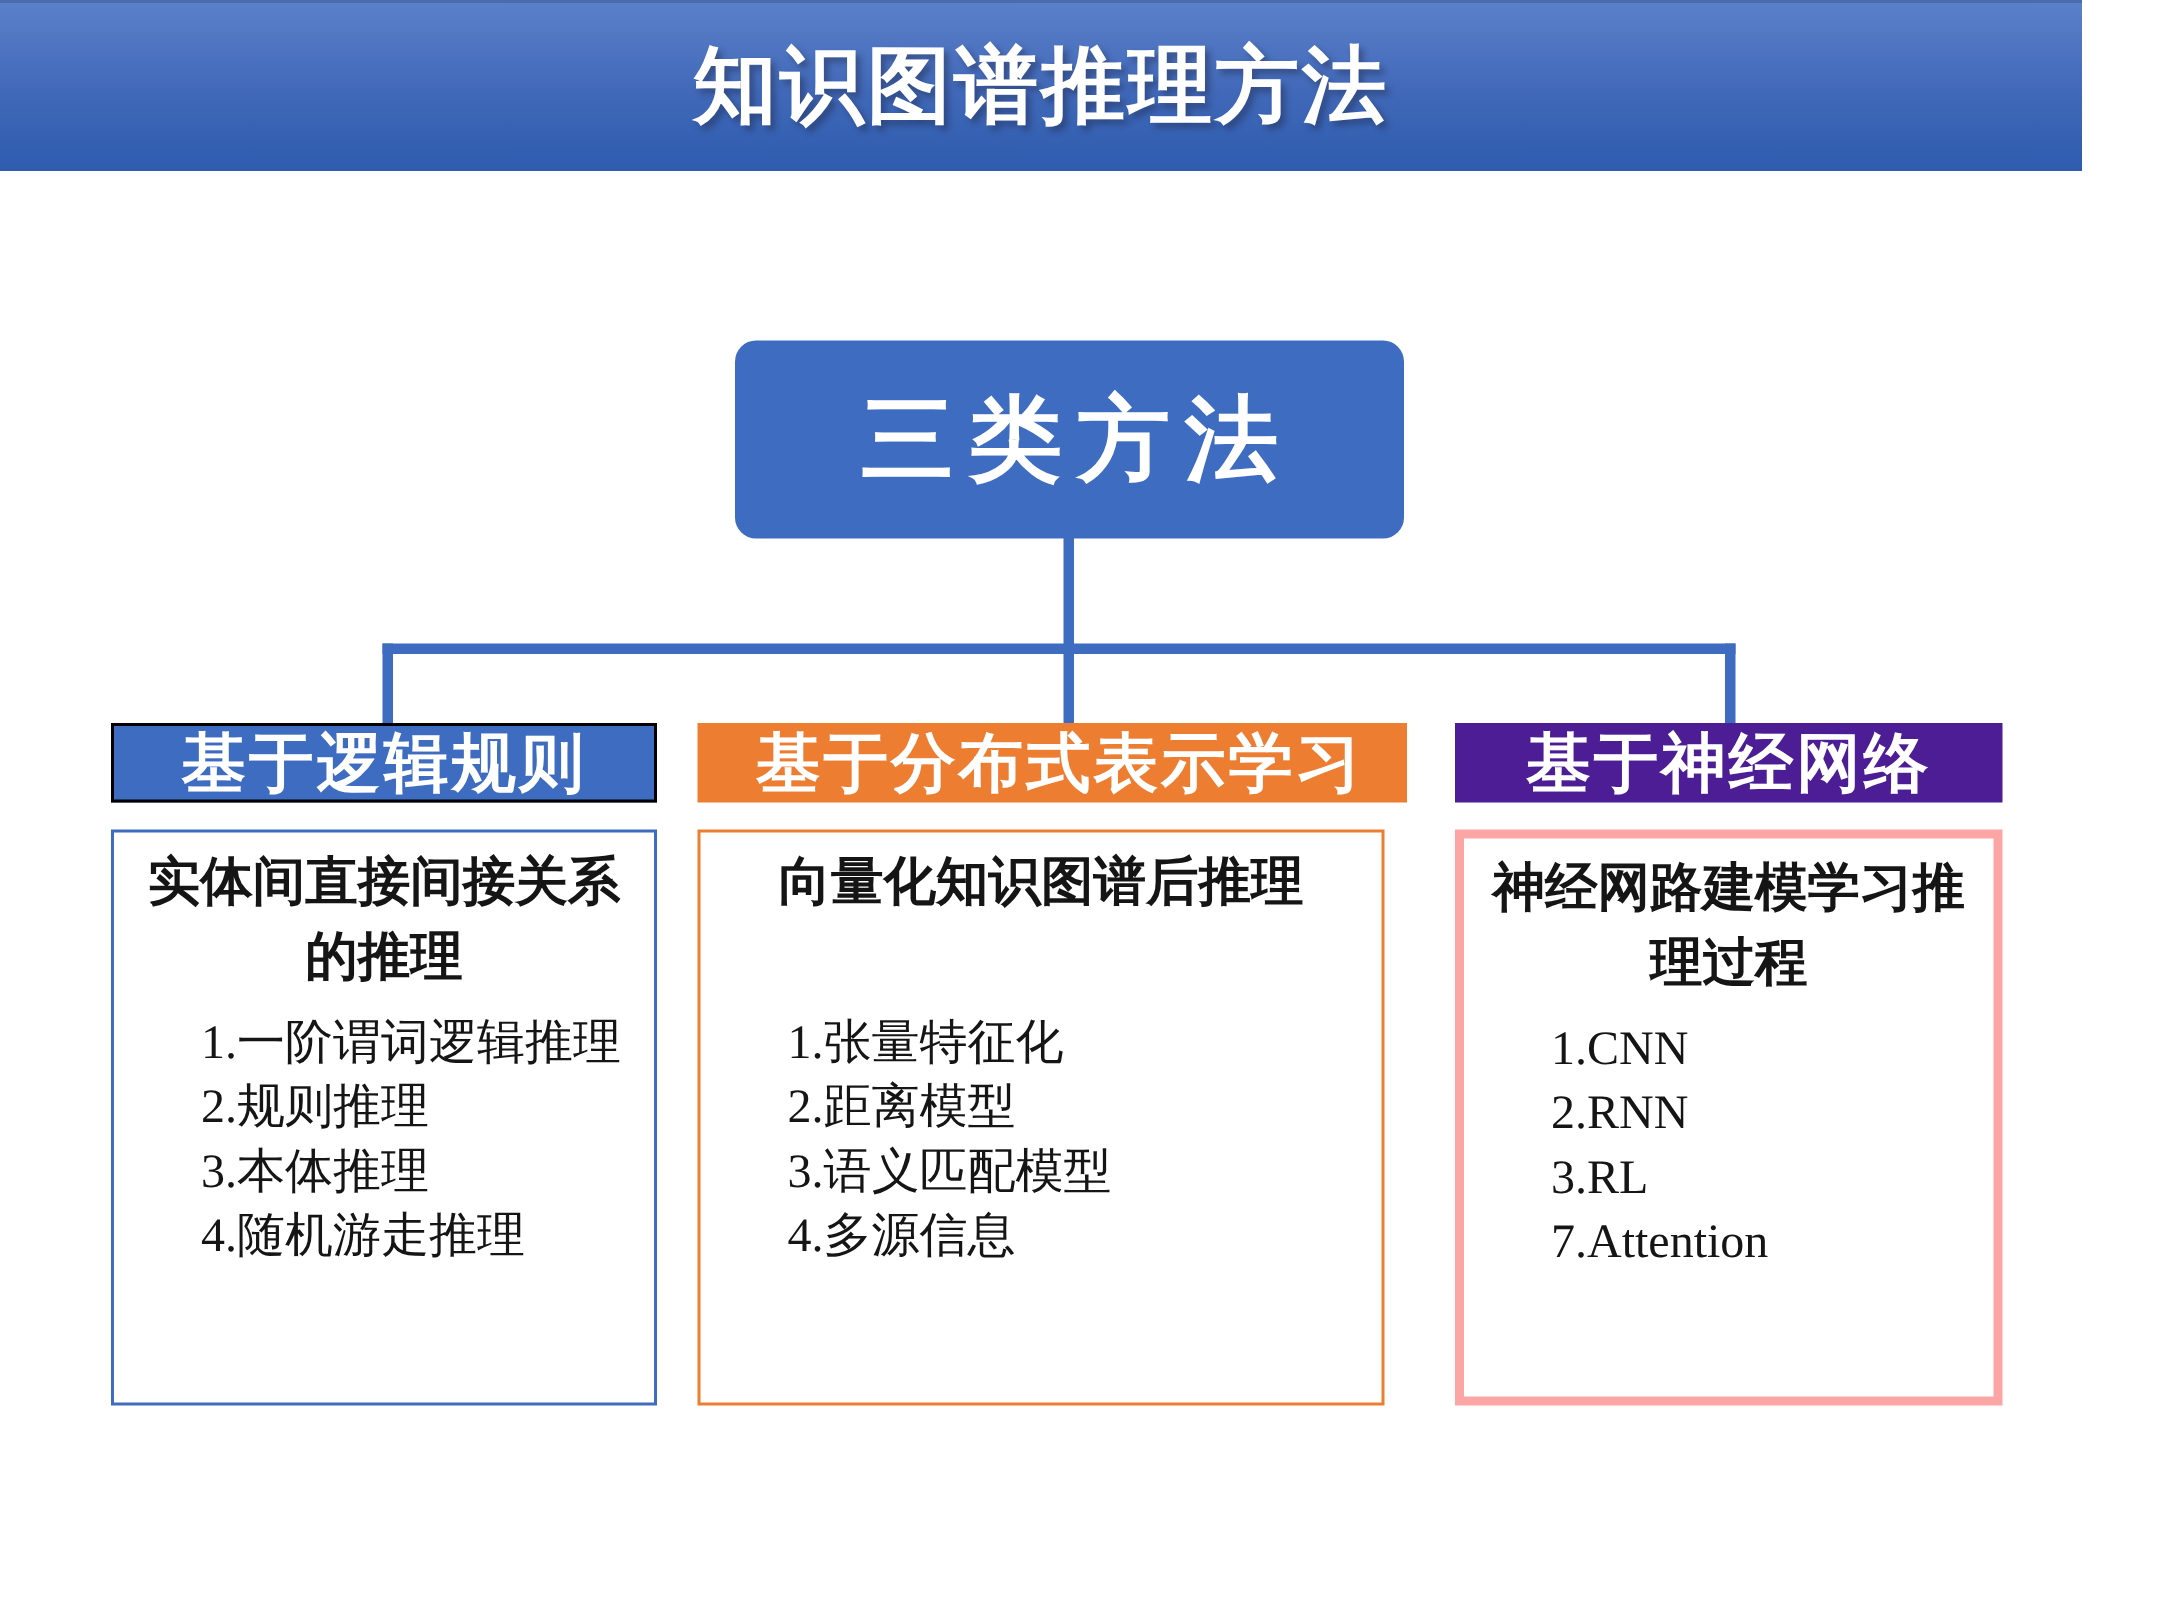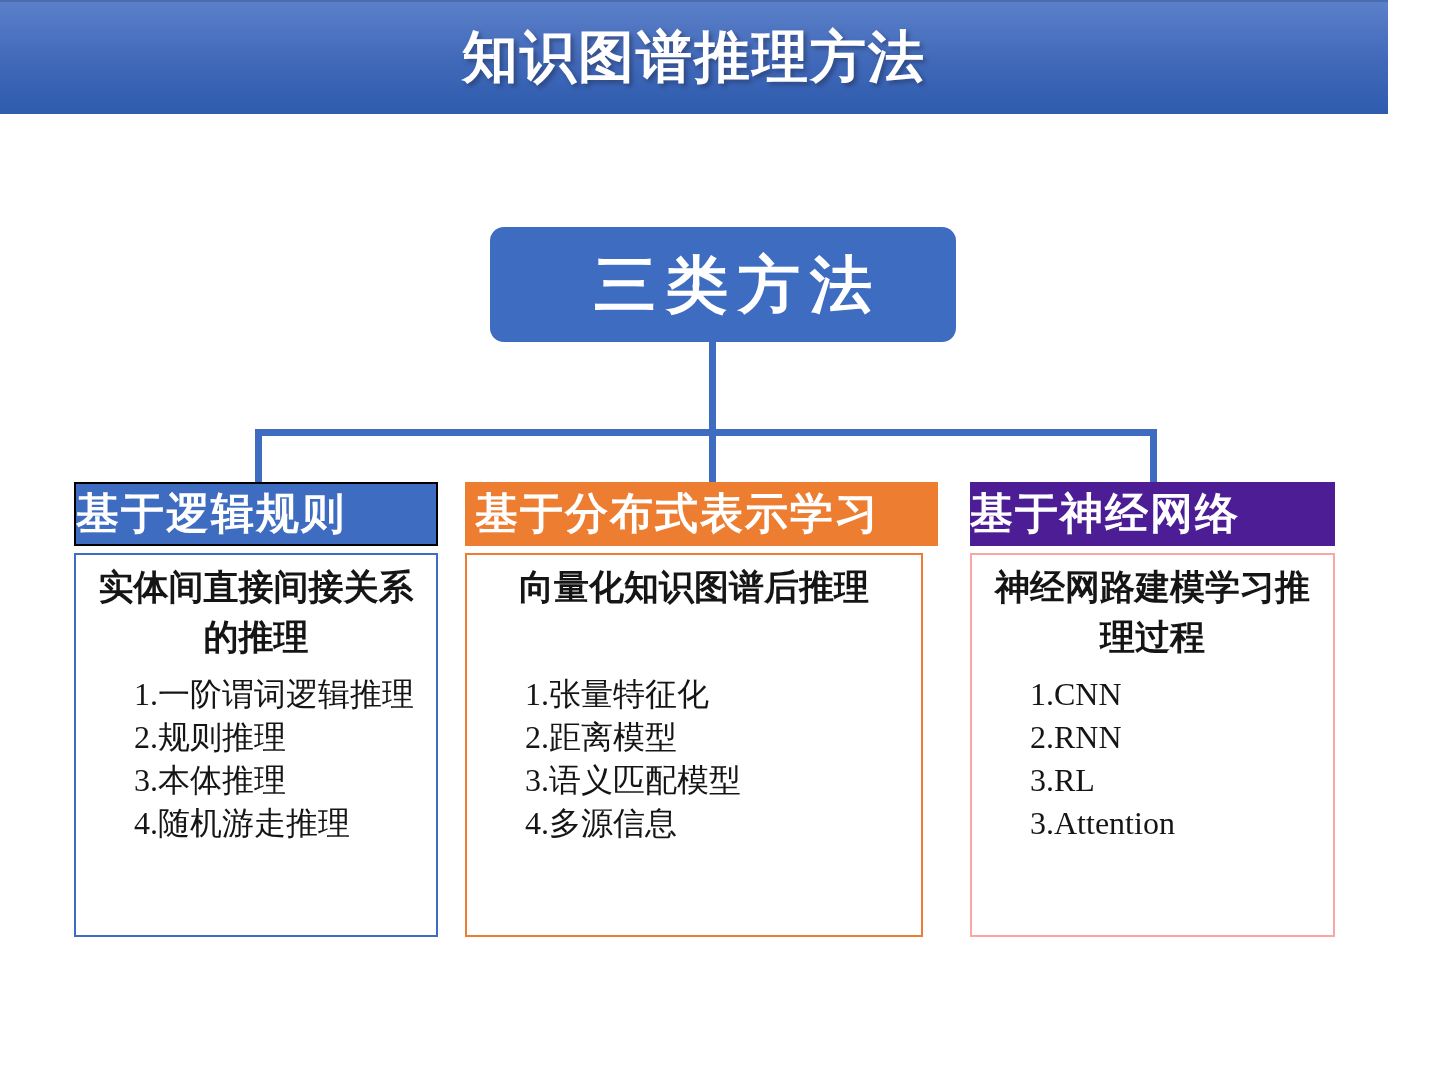--- a/index.html
+++ b/index.html
@@ -34,27 +34,26 @@
     font-weight: bold;
     font-size: 56px;
     letter-spacing: 2px;
     text-shadow: 3px 3px 4px rgba(30,40,70,0.45);
   }
 
   
   .root-node {
     position: absolute;
     left: 490px; top: 227px;
-    width: 446px; height: 115px;
+    width: 446px; height: 132px;
     background: #3e6cc0;
     border-radius: 14px;
     display: flex;
     align-items: center;
     justify-content: center;
-    padding-left: 20px;
   }
   .root-node-label {
     color: #ffffff;
     font-size: 62px;
     font-weight: bold;
     letter-spacing: 10px;
     text-indent: 10px;
   }
 
   
@@ -64,45 +63,46 @@
   }
   .line-v-center { left: 709px; top: 342px; width: 7px; height: 140px; }
   .line-h        { left: 255px; top: 429px; width: 902px; height: 7px; }
   .line-v-left   { left: 255px; top: 429px; width: 7px; height: 54px; }
   .line-v-right  { left: 1150px; top: 429px; width: 7px; height: 54px; }
 
   
   .branch-header {
     position: absolute;
     top: 482px;
-    height: 64px;
+    height: 53px;
     box-sizing: border-box;
     display: flex;
     align-items: center;
+    justify-content: center;
     color: #ffffff;
     font-size: 43px;
     font-weight: 600;
     letter-spacing: 2px;
   }
   .branch-body {
     position: absolute;
     top: 553px;
     height: 384px;
     box-sizing: border-box;
     background: #ffffff;
     padding-top: 8px;
   }
 
   .hdr-left  { left: 74px;  width: 364px; background: #3e6cc0; border: 2px solid #000000; }
   .hdr-mid   { left: 465px; width: 473px; background: #ed7d31; padding-left: 10px; }
   .hdr-right { left: 970px; width: 365px; background: #4c1d95; }
 
   .body-left  { left: 74px;  width: 364px; border: 2px solid #3e6cc0; }
   .body-mid   { left: 465px; width: 458px; border: 2px solid #ed7d31; }
-  .body-right { left: 970px; width: 365px; border: 2px solid #fca5a5; }
+  .body-right { left: 970px; width: 365px; border: 6px solid #fca5a5; }
 
   .body-title {
     color: #151515;
     font-size: 35px;
     font-weight: bold;
     line-height: 50px;
     text-align: center;
     padding: 0 10px;
     min-height: 104px;
   }
@@ -162,17 +162,17 @@
 
   <div class="branch-header hdr-right">
     <span>基于神经网络</span>
   </div>
   <div class="branch-body body-right">
     <div class="body-title">神经网路建模学习推理过程</div>
     <div class="body-list">
       <div class="list-item">1.CNN</div>
       <div class="list-item">2.RNN</div>
       <div class="list-item">3.RL</div>
-      <div class="list-item">3.Attention</div>
+      <div class="list-item">7.Attention</div>
     </div>
   </div>
 
 </div>
 
 </body></html>

